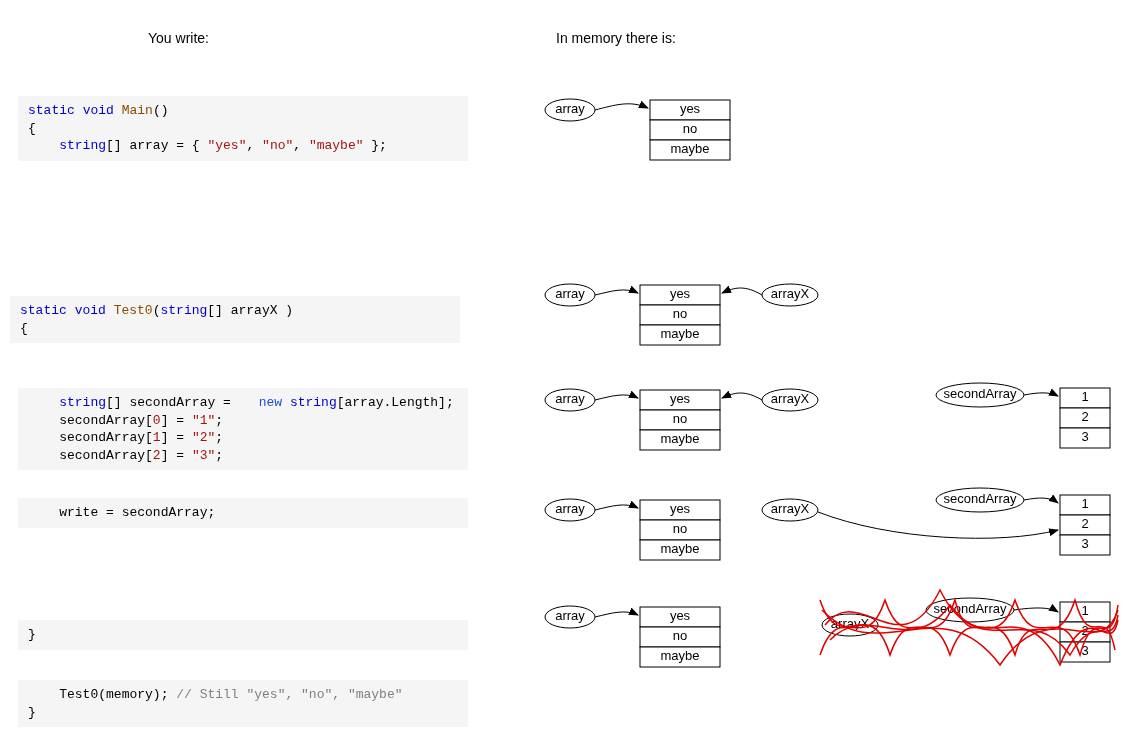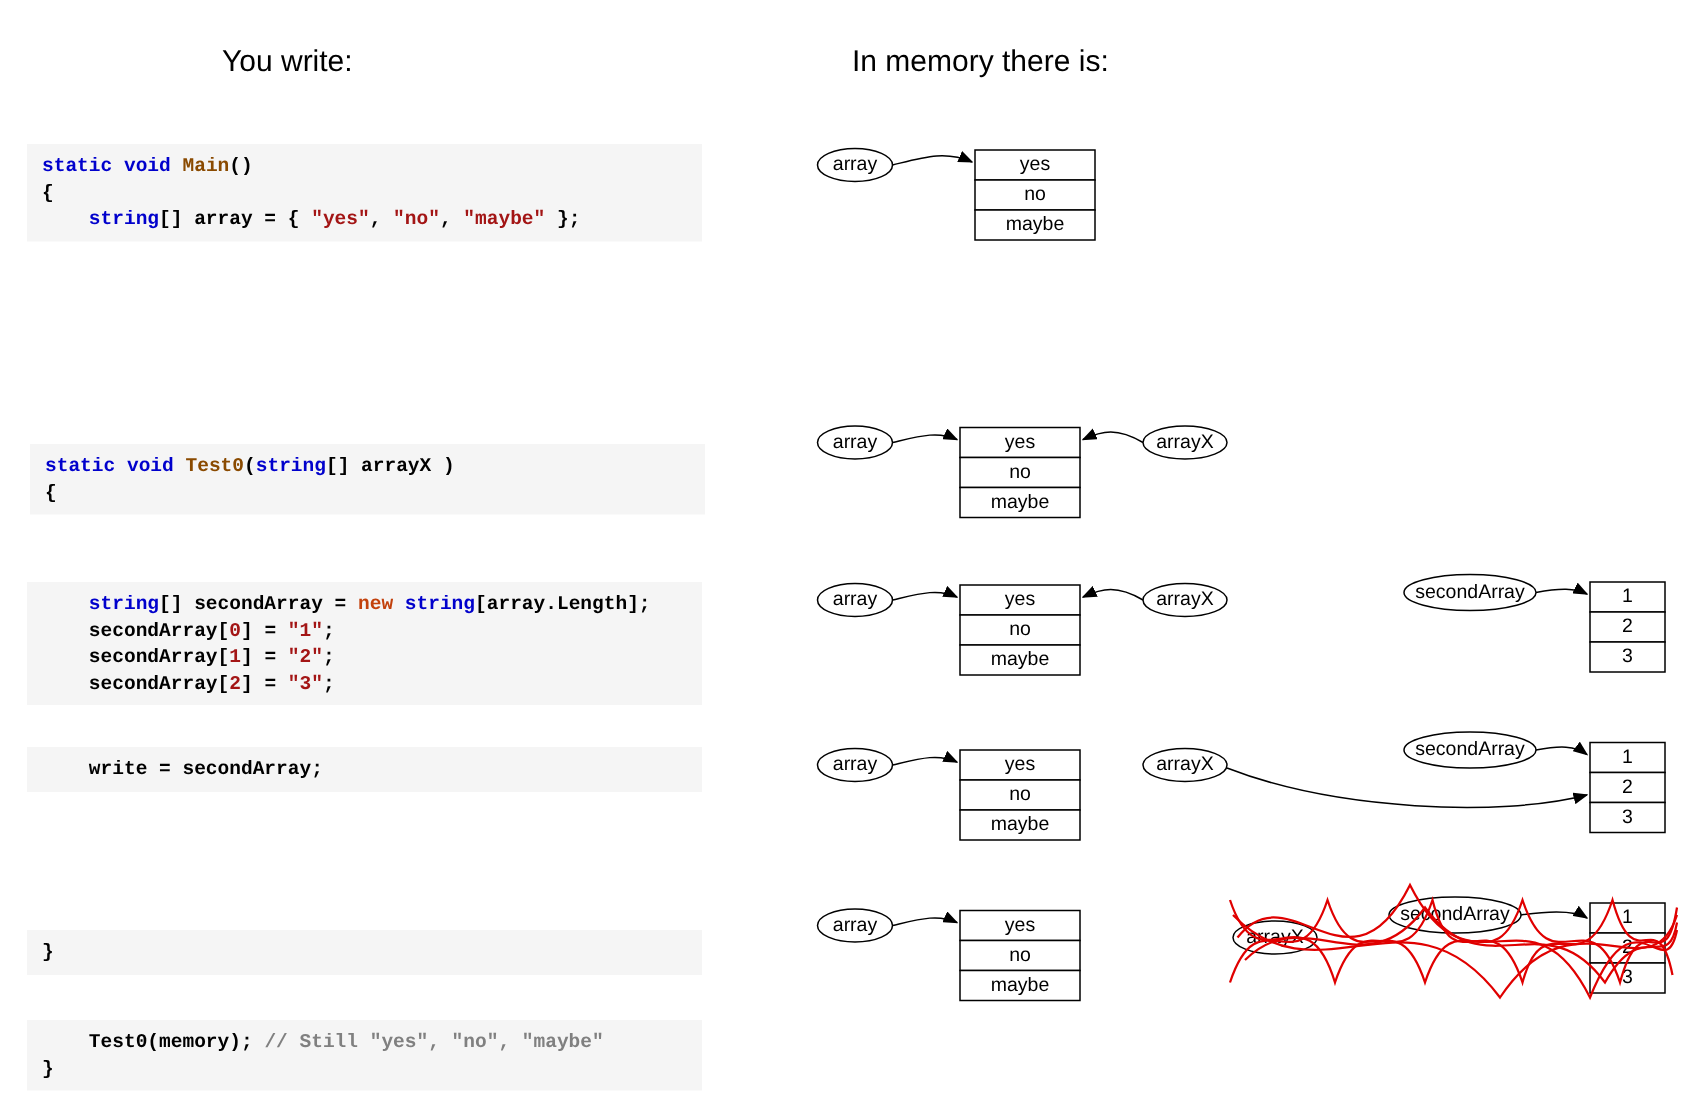--- a/index.html
+++ b/index.html
@@ -9,36 +9,35 @@
     font-family: Consolas, 'Courier New', monospace;
     font-size: 13px;
     background: #fff;
     color: #000;
     width: 1138px;
     height: 741px;
     position: relative;
   }
   .heading {
     font-family: Arial, Helvetica, sans-serif;
-    font-size: 20px;
+    font-size: 14px;
     position: absolute;
   }
   .codeblock {
     position: absolute;
     background: #f5f5f5;
     padding: 6px 10px;
     white-space: pre;
     line-height: 1.35;
     width: 450px;
-    font-weight: bold;
   }
   .kw { color: #0000cc; }
   .str { color: #a31515; }
   .num { color: #a31515; }
-  .new { color: #c2410c; }
+  .new { color: #1d4ed8; margin-left: 20px; }
   .comment { color: #808080; }
   .methodname { color: #8a4a00; }
   .diagram-area {
     position: absolute;
     left: 540px;
     top: 0;
     width: 598px;
     height: 741px;
   }
   svg { overflow: visible; }
@@ -49,27 +48,27 @@
     font-size: 13px;
     dominant-baseline: middle;
     text-anchor: middle;
   }
   .scribble { stroke: #e00000; stroke-width: 1.5; fill: none; }
 </style>
 </head>
 <body>
 
 <div class="heading" style="left:148px; top:30px;">You write:</div>
-<div class="heading" style="left:568px; top:30px;">In memory there is:</div>
+<div class="heading" style="left:556px; top:30px;">In memory there is:</div>
 
 <div class="codeblock" style="left:18px; top:96px;"><span class="kw">static</span> <span class="kw">void</span> <span class="methodname">Main</span><span>()</span>
 <span>{</span>
     <span class="kw">string</span><span>[] array = { </span><span class="str">"yes"</span><span>, </span><span class="str">"no"</span><span>, </span><span class="str">"maybe"</span><span> };</span></div>
 
-<div class="codeblock" style="left:20px; top:296px;"><span class="kw">static</span> <span class="kw">void</span> <span class="methodname">Test0</span><span>(</span><span class="kw">string</span><span>[] arrayX )</span>
+<div class="codeblock" style="left:10px; top:296px;"><span class="kw">static</span> <span class="kw">void</span> <span class="methodname">Test0</span><span>(</span><span class="kw">string</span><span>[] arrayX )</span>
 <span>{</span></div>
 
 <div class="codeblock" style="left:18px; top:388px;">    <span class="kw">string</span><span>[] secondArray = </span><span class="new">new</span><span> </span><span class="kw">string</span><span>[array.Length];</span>
     <span>secondArray[</span><span class="num">0</span><span>] = </span><span class="str">"1"</span><span>;</span>
     <span>secondArray[</span><span class="num">1</span><span>] = </span><span class="str">"2"</span><span>;</span>
     <span>secondArray[</span><span class="num">2</span><span>] = </span><span class="str">"3"</span><span>;</span></div>
 
 <div class="codeblock" style="left:18px; top:498px;">    <span>write = secondArray;</span></div>
 
 <div class="codeblock" style="left:18px; top:620px;"><span>}</span></div>

